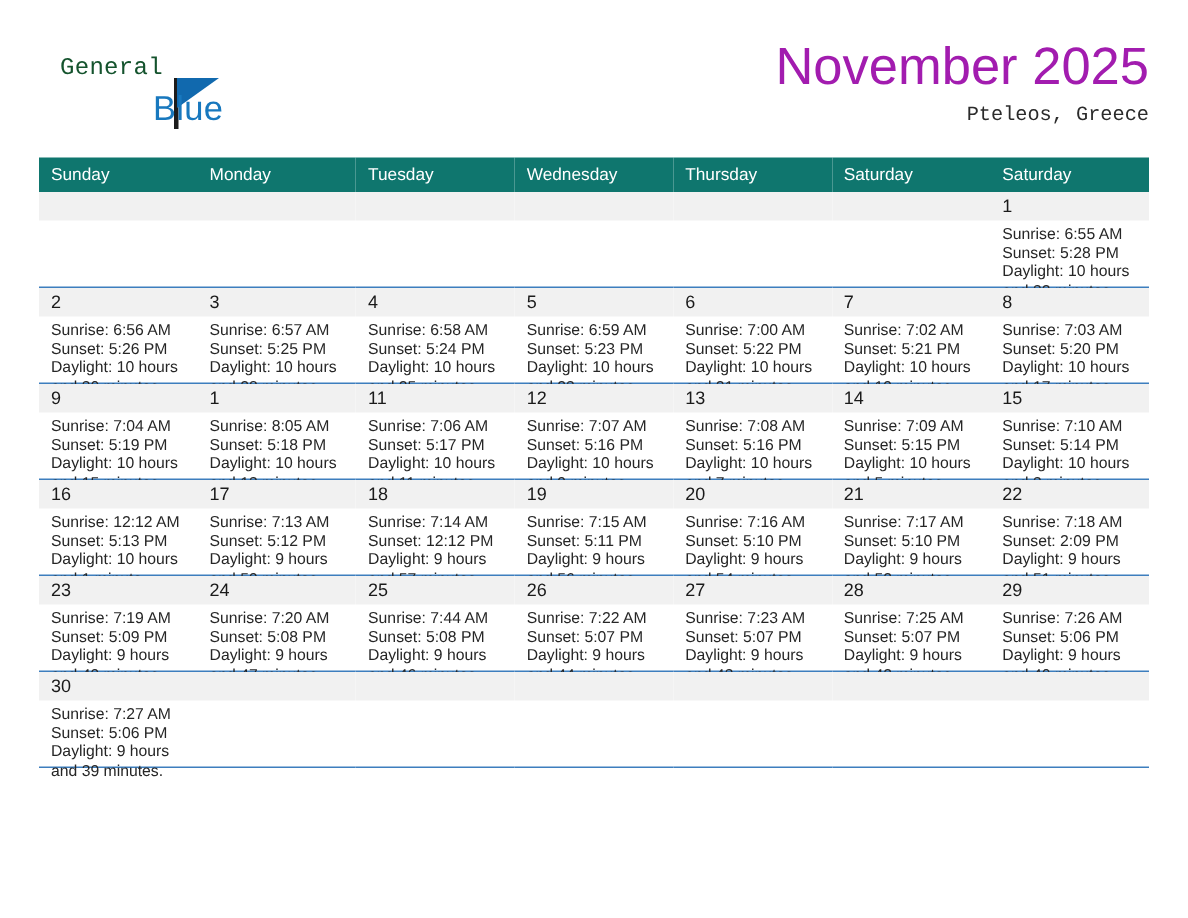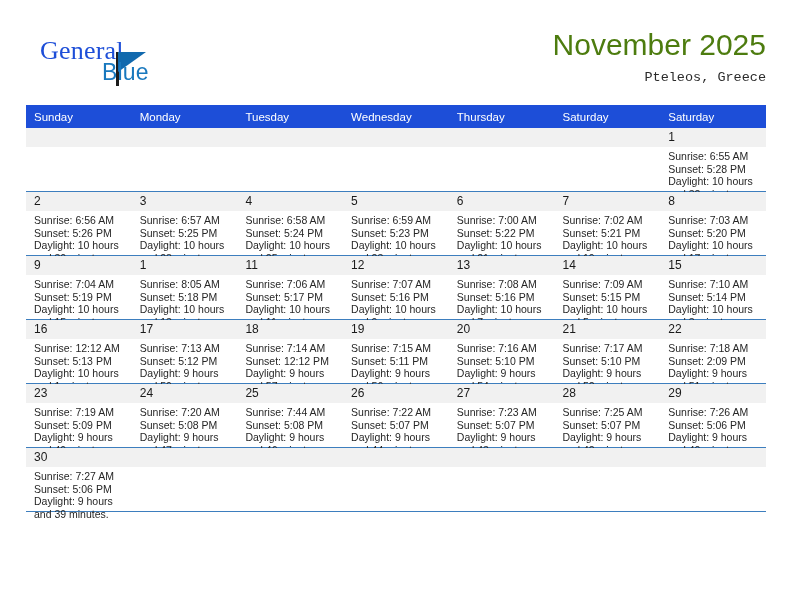--- a/index.html
+++ b/index.html
@@ -35,24 +35,24 @@
     position: absolute;
     left: 14px;
     top: 8px;
     width: 200px;
     height: 60px;
   }
   .brand-general {
     position: absolute;
     left: 0;
     top: 0;
-    font-size: 26px;
+    font-size: 16px;
     letter-spacing: 0.2px;
-    color: #1d4ed8;
-    font-family: Liberation Serif, serif;
+    color: #14532d;
+    font-family: Liberation Mono, monospace;
   }
   .brand-blue {
     position: absolute;
     left: 62px;
     top: 23px;
     font-size: 23px;
     letter-spacing: 0.2px;
     color: #1878be;
     font-family: Liberation Sans, sans-serif;
   }
@@ -74,23 +74,23 @@
     background: #1c1c1c;
   }
 
   .title-block {
     position: absolute;
     right: 0;
     top: 0;
     text-align: right;
   }
   .month-title {
-    font-size: 30px;
+    font-size: 35px;
     font-weight: normal;
-    color: #4d7c0f;
+    color: #a21caf;
     line-height: 34px;
     white-space: nowrap;
   }
   .location {
     font-size: 13.5px;
     color: #2b2b2b;
     line-height: 20px;
     margin-top: 6px;
     white-space: nowrap;
     font-family: Liberation Mono, monospace;
@@ -100,21 +100,21 @@
   .calendar {
     position: absolute;
     left: 26px;
     top: 105px;
     width: 740px;
     border-collapse: collapse;
     table-layout: fixed;
   }
 
   .calendar th {
-    background: #1d4ed8;
+    background: #0f766e;
     color: #ffffff;
     font-size: 11.5px;
     font-weight: normal;
     text-align: left;
     padding: 5px 0 5px 8px;
     height: 13px;
     border: none;
   }
 
   .calendar td {

